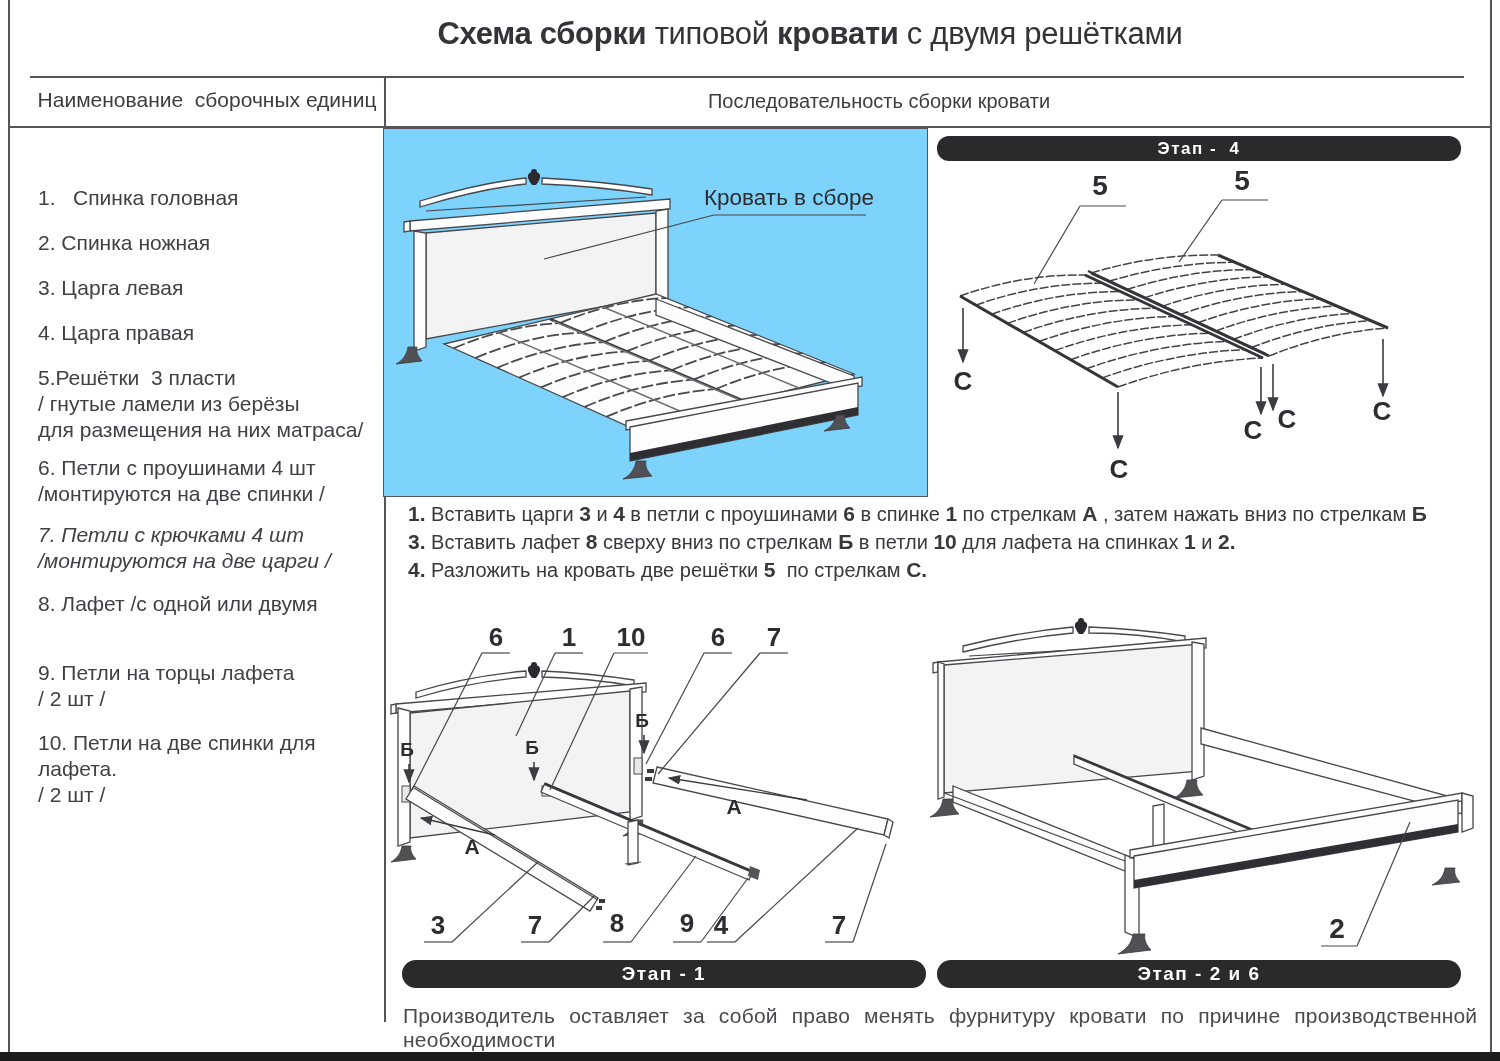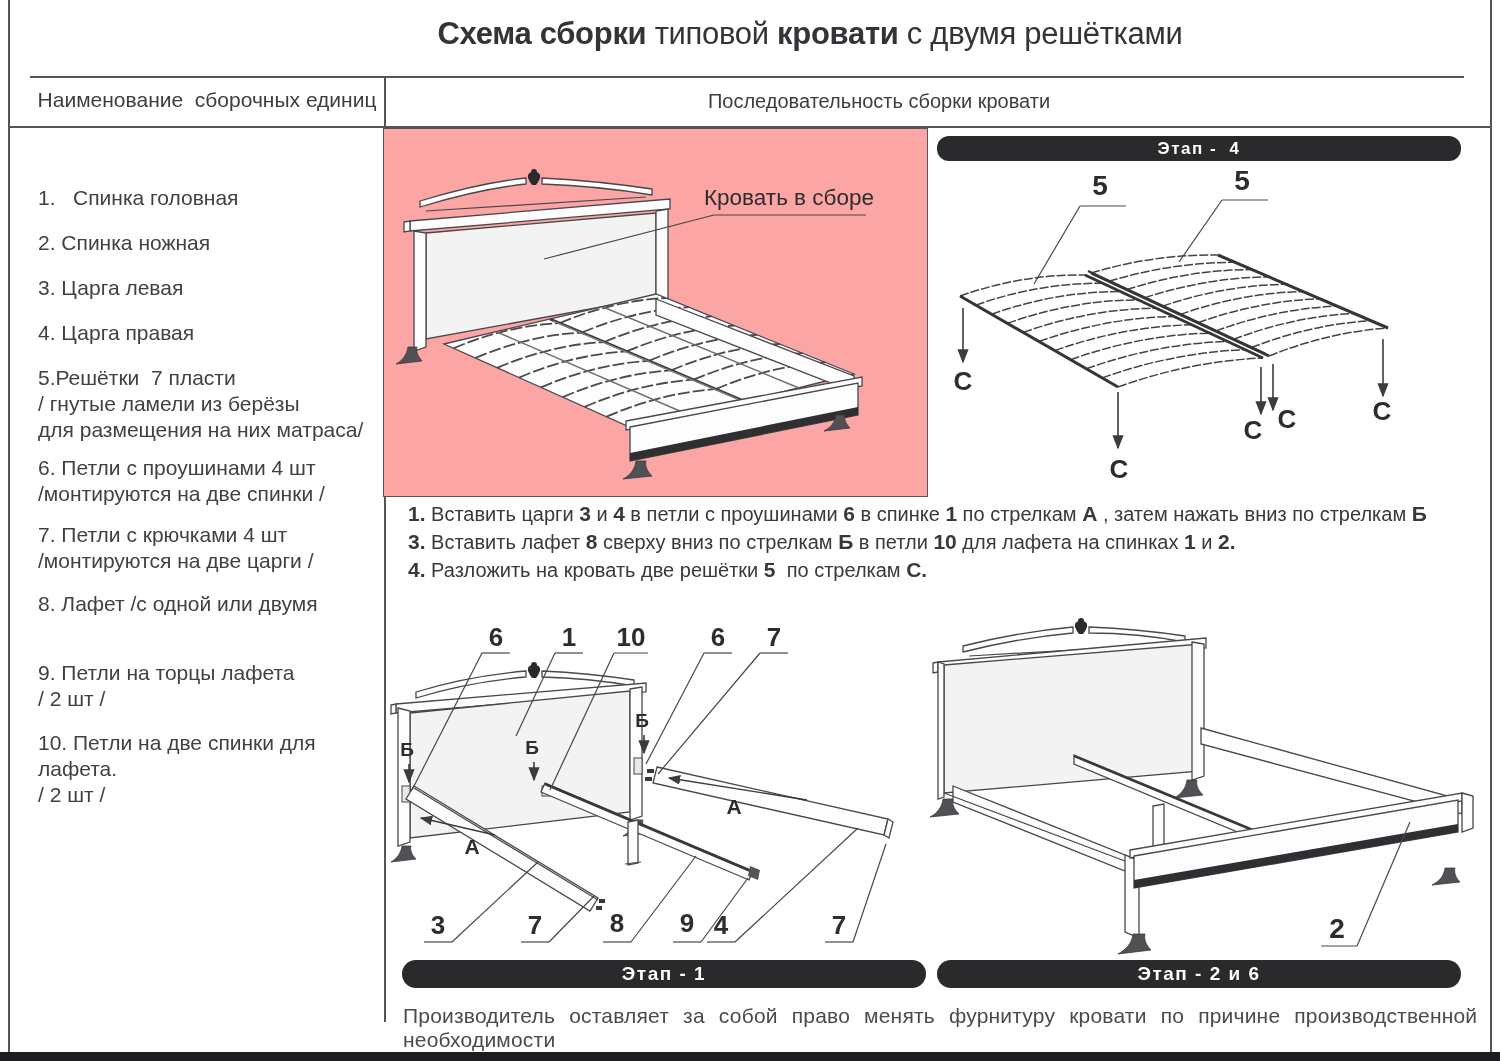--- a/index.html
+++ b/index.html
@@ -12,21 +12,21 @@
   .vline{position:absolute;background:#55545a;width:1.5px;}
   .page-title{
     position:absolute;top:16px;left:120px;width:1380px;text-align:center;
     font-size:31px;letter-spacing:-0.3px;color:#343338;white-space:pre-wrap;
   }
   .page-title .b{font-weight:700;}
   .col-header{position:absolute;font-size:21px;color:#3d3c40;text-align:center;white-space:pre-wrap;}
   .parts-list{position:absolute;left:38px;top:0;width:345px;}
   .part-item{position:absolute;left:0;font-size:21px;line-height:26px;color:#414045;}
   .part-line{white-space:pre-wrap;}
-  .bed-box{position:absolute;left:383px;top:128px;width:545px;height:369px;border:1.3px solid #55545a;box-sizing:border-box;background:#fca5a5;}
+  .bed-box{position:absolute;left:383px;top:128px;width:545px;height:369px;border:1.3px solid #55545a;box-sizing:border-box;background:#7dd3fc;}
   .pill{
     position:absolute;background:#2a292c;color:#ffffff;border-radius:14px;
     display:flex;align-items:center;justify-content:center;
     font-weight:700;letter-spacing:1.5px;white-space:pre-wrap;
   }
   .instructions{position:absolute;left:400px;top:500px;width:1098px;font-size:20px;line-height:28px;color:#39383c;margin-left:8px;}
   .instr-line{white-space:pre-wrap;}
   .instr-line .b{font-weight:700;font-size:21px;}
   .footer-note{
     position:absolute;left:403px;top:1004px;width:1090px;font-size:21px;color:#4a494d;
@@ -65,29 +65,29 @@
     <div class="part-item" style="top:230px;">
         <div class="part-line">2. Спинка ножная</div>
       </div>
     <div class="part-item" style="top:275px;">
         <div class="part-line">3. Царга левая</div>
       </div>
     <div class="part-item" style="top:320px;">
         <div class="part-line">4. Царга правая</div>
       </div>
     <div class="part-item" style="top:365px;">
-      <div class="part-line">5.Решётки  7 пласти</div>
+      <div class="part-line">5.Решётки  3 пласти</div>
       <div class="part-line">/ гнутые ламели из берёзы</div>
       <div class="part-line">для размещения на них матраса/</div>
     </div>
     <div class="part-item" style="top:455px;">
       <div class="part-line">6. Петли с проушинами 4 шт</div>
       <div class="part-line">/монтируются на две спинки /</div>
     </div>
-    <div class="part-item" style="top:522px;">
+    <div class="part-item" style="top:522px;font-style:italic;">
       <div class="part-line">7. Петли с крючками 4 шт</div>
       <div class="part-line">/монтируются на две царги /</div>
     </div>
     <div class="part-item" style="top:591px;">
       <div class="part-line">8. Лафет /с одной или двумя</div>
     </div>
     <div class="part-item" style="top:660px;">
       <div class="part-line">9. Петли на торцы лафета</div>
       <div class="part-line">/ 2 шт /</div>
     </div>

